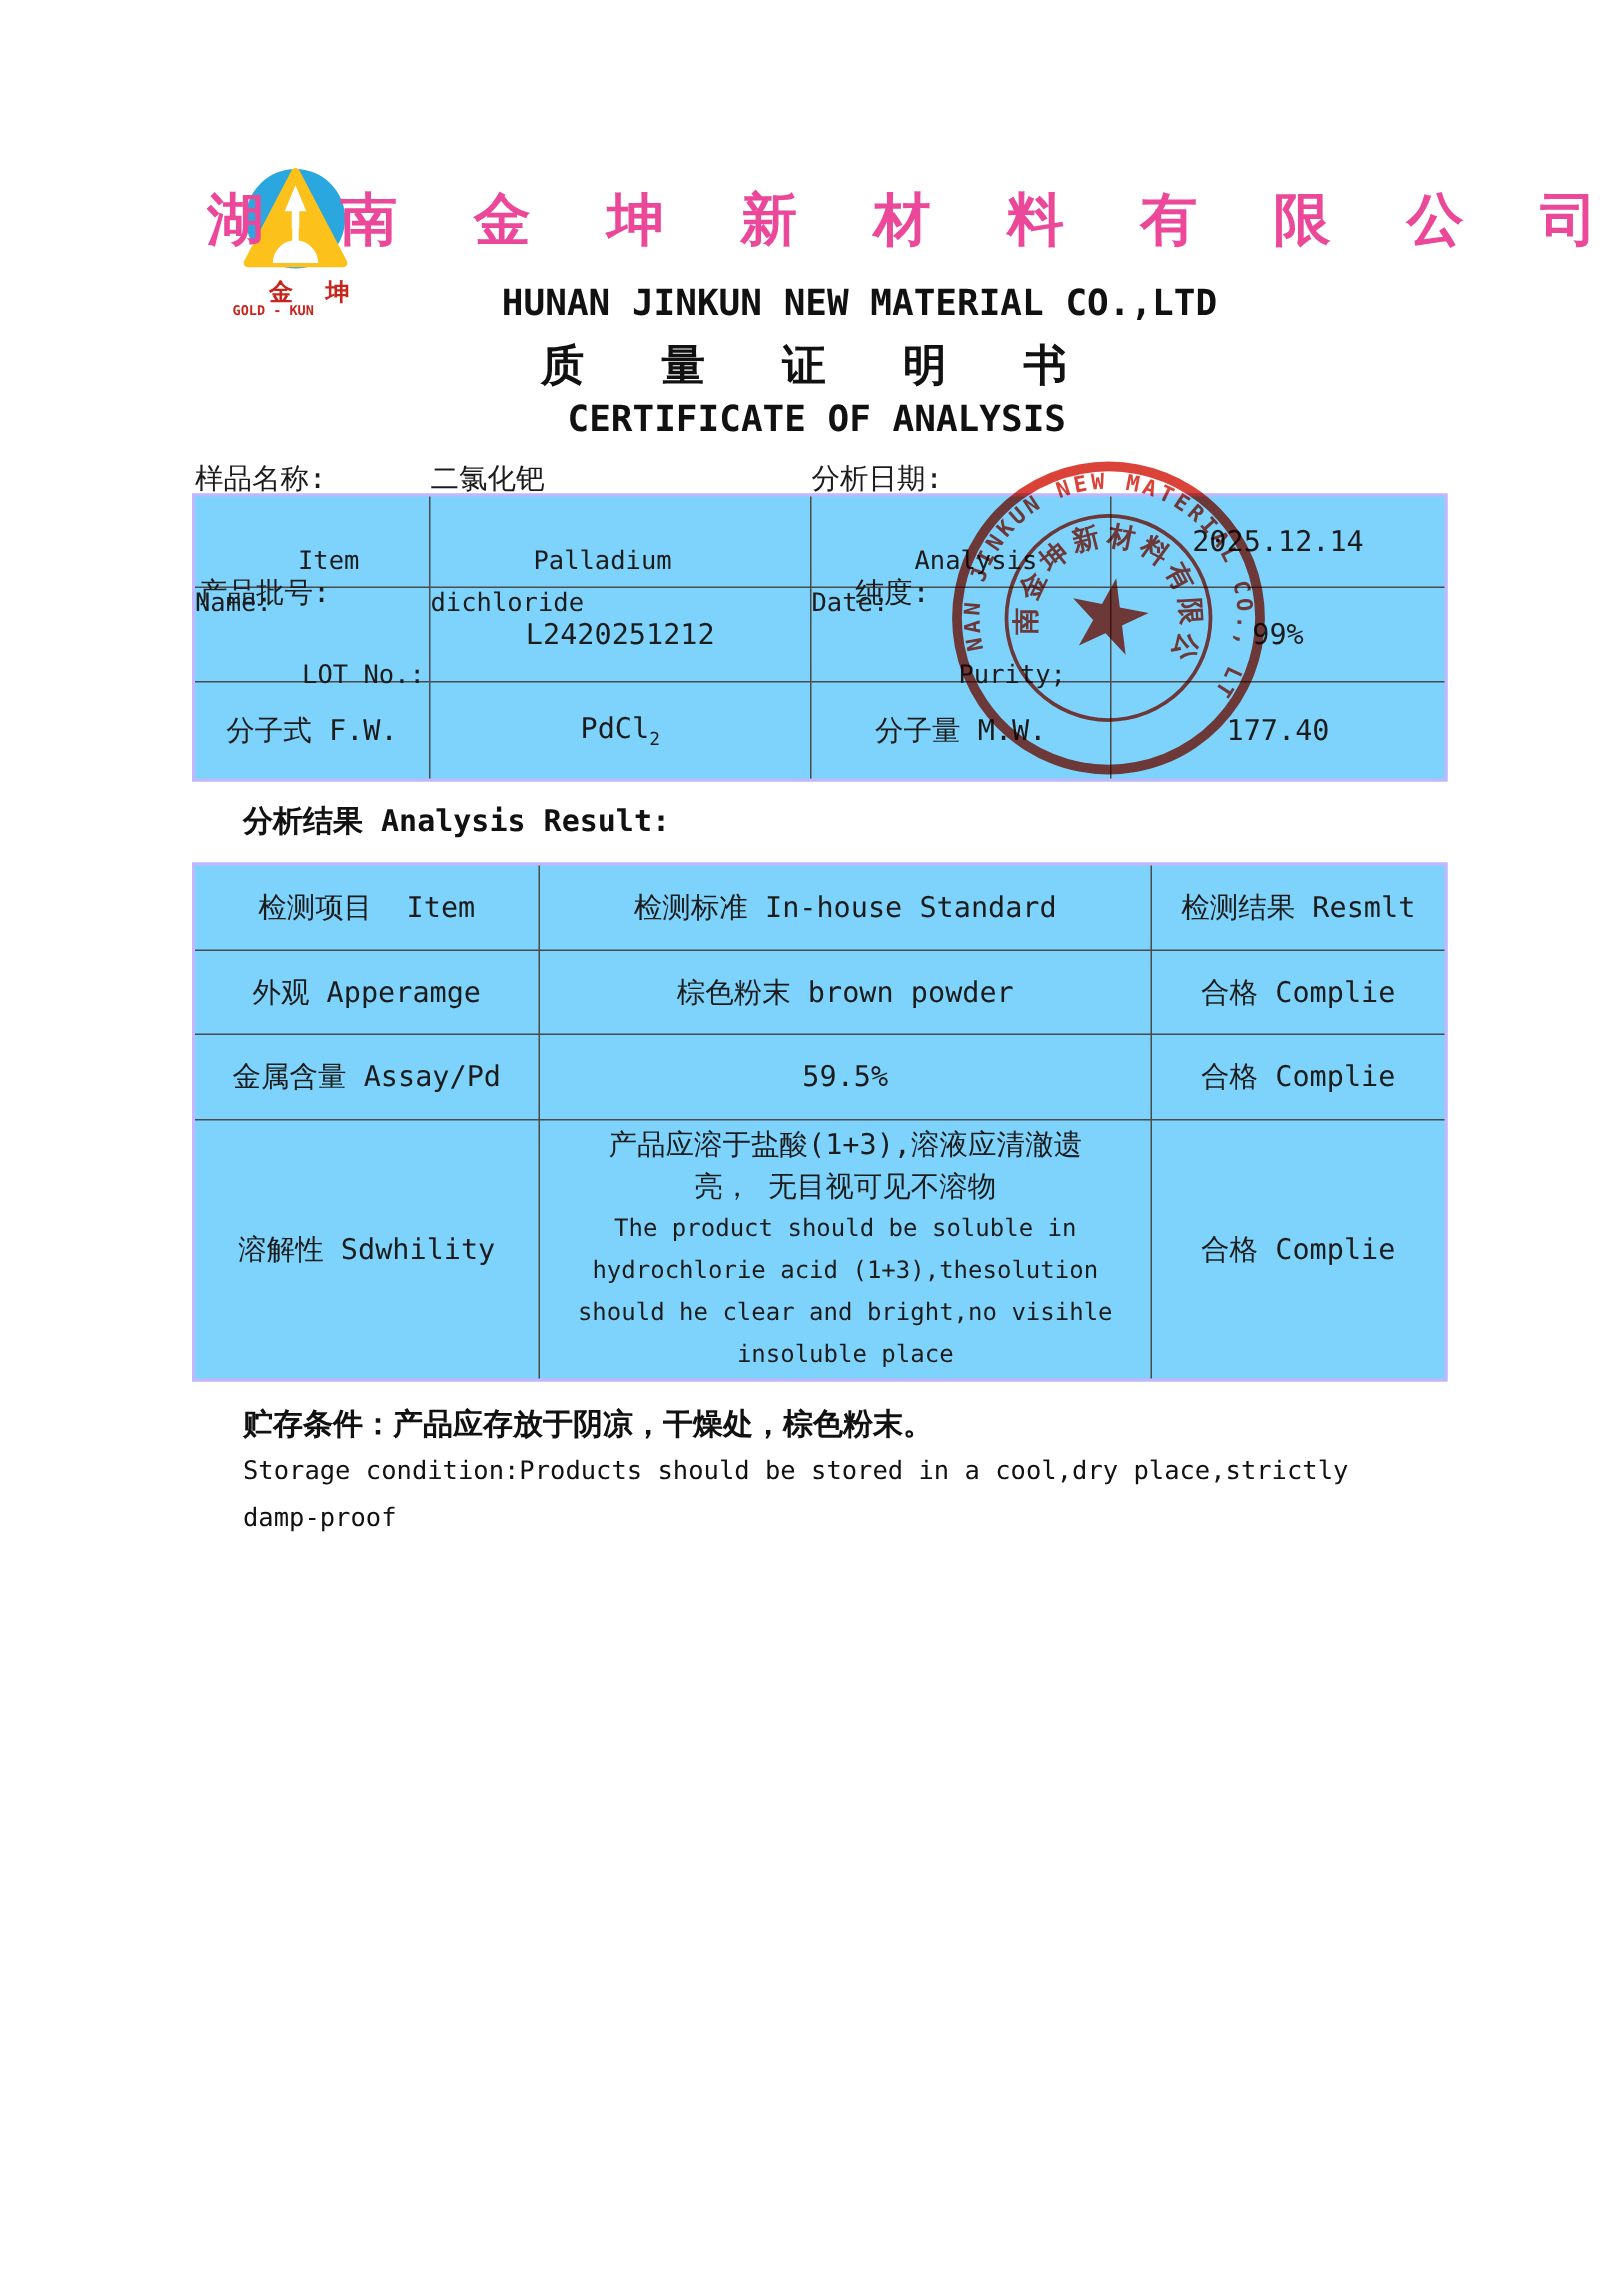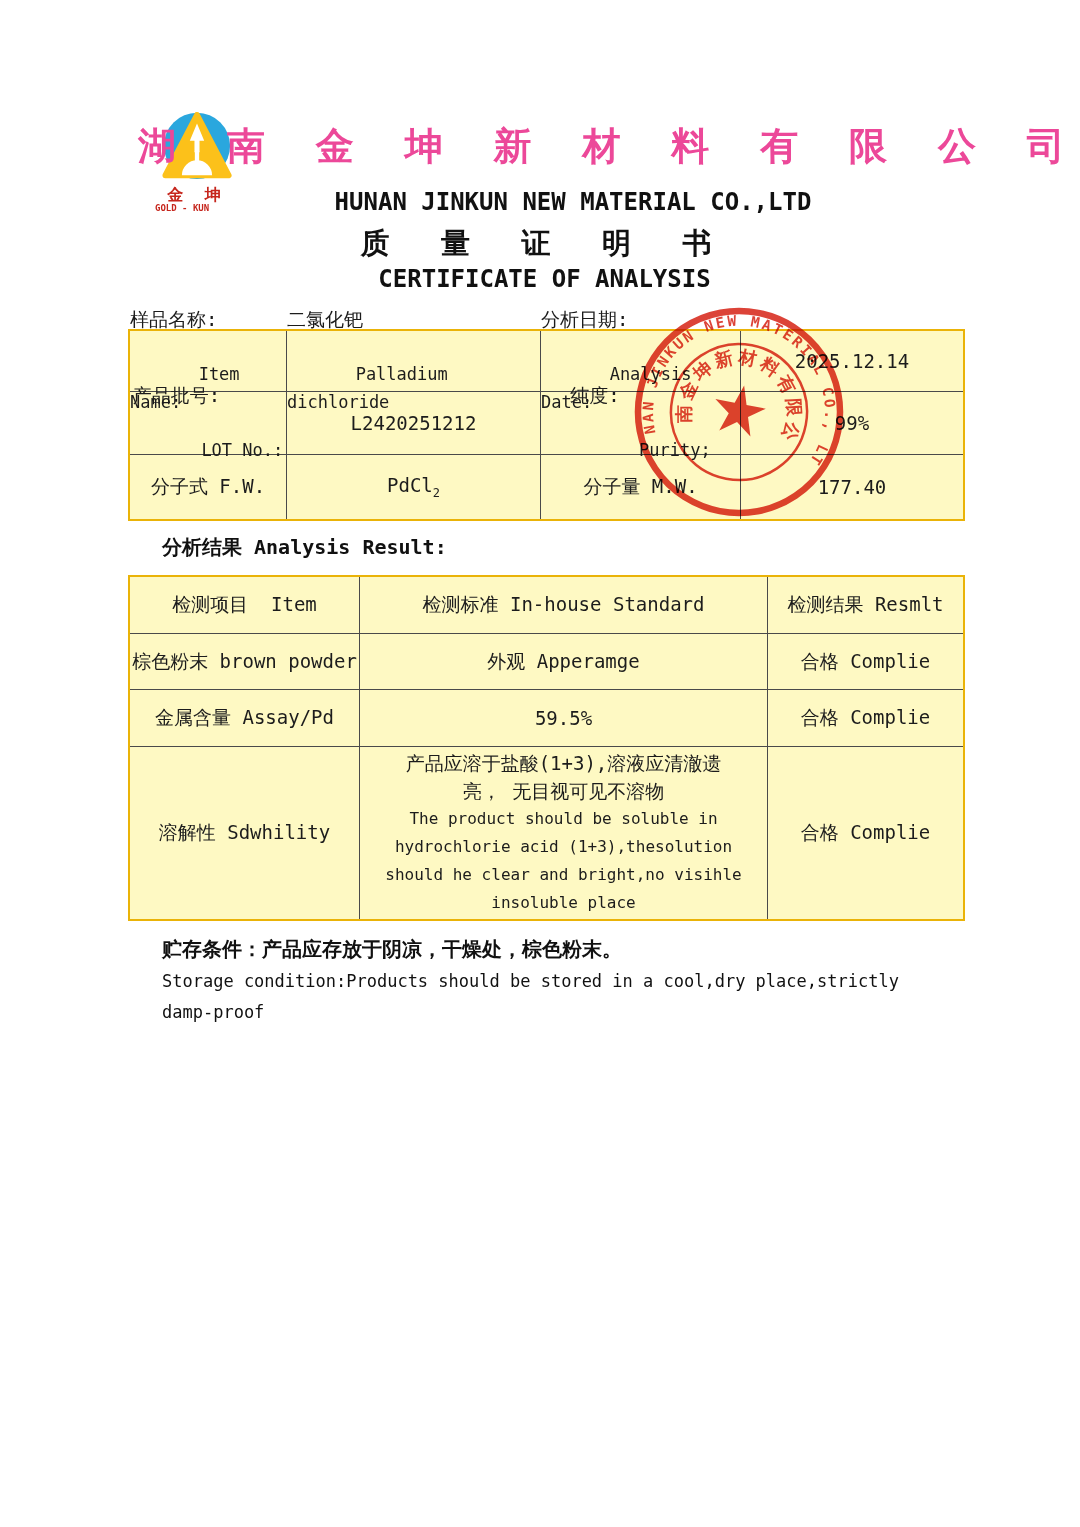--- a/index.html
+++ b/index.html
@@ -1,35 +1,35 @@
 <!DOCTYPE html>
 <html><head>
 <meta charset="utf-8">
 <style>
   html,body{margin:0;padding:0;background:#fff;}
   .page{position:relative;width:1080px;height:1527px;background:#fff;overflow:hidden;
         font-family:"DejaVu Sans Mono","DejaVu Sans",monospace;color:#1c1c1c;}
 
   
   .logo-svg{position:absolute;left:161px;top:112px;}
-  .logo-cn{position:absolute;left:155px;top:185px;width:84px;text-align:center;
+  .logo-cn{position:absolute;left:155px;top:185px;width:84px;text-align:right;
            font-size:16px;font-weight:bold;color:#c6261d;letter-spacing:6px;}
   .logo-en{position:absolute;left:155px;top:203px;width:84px;
            font-size:9px;font-weight:bold;color:#c6261d;letter-spacing:0;}
   .company-cn{position:absolute;left:138px;top:121px;width:870px;text-align:center;
               font-size:38px;font-weight:bold;letter-spacing:14px;color:#ec4899;white-space:nowrap;}
   .company-en{position:absolute;left:138px;top:188px;width:870px;text-align:center;
               font-size:24px;font-weight:bold;color:#111;white-space:nowrap;}
   .title-cn{position:absolute;left:128px;top:224px;width:833px;text-align:center;
             font-size:29px;font-weight:bold;letter-spacing:17px;color:#111;white-space:nowrap;}
   .title-en{position:absolute;left:128px;top:265px;width:833px;text-align:center;
             font-size:24px;font-weight:bold;color:#111;white-space:nowrap;}
 
   
-  .grid{position:absolute;display:grid;border:2px solid #eab308;background:#fef9c3;}
+  .grid{position:absolute;display:grid;border:2px solid #c4b5fd;background:#7dd3fc;}
   .grid>div{border-right:1.5px solid #4a4a4a;border-bottom:1.5px solid #4a4a4a;
             display:flex;align-items:center;justify-content:center;
             font-size:19px;white-space:pre-wrap;}
   .grid>div.last-col{border-right:none;}
   .grid>div.last-row{border-bottom:none;}
   .t1{left:128px;top:329px;width:833px;height:188px;
       grid-template-columns:157px 254px 200px 1fr;
       grid-template-rows:61px 63px 1fr;}
   .t2{left:128px;top:575px;width:833px;height:342px;
       grid-template-columns:230px 408px 1fr;
@@ -109,22 +109,22 @@
     <div class="last-row last-col mono">177.40</div>
   </div>
 
   <div class="section-heading">分析结果 Analysis Result:</div>
 
   <div class="grid t2">
     <div>检测项目  Item</div>
     <div>检测标准 In-house Standard</div>
     <div class="last-col">检测结果 Resmlt</div>
 
+    <div>外观 Apperamge</div>
     <div>棕色粉末 brown powder</div>
-    <div>外观 Apperamge</div>
     <div class="last-col">合格 Complie</div>
 
     <div>金属含量 Assay/Pd</div>
     <div class="mono">59.5%</div>
     <div class="last-col">合格 Complie</div>
 
     <div class="last-row">溶解性 Sdwhility</div>
     <div class="last-row sol-cell">
       <div class="sol-cn">产品应溶于盐酸(1+3),溶液应清澈遗</div>
       <div class="sol-cn">亮， 无目视可见不溶物</div>

